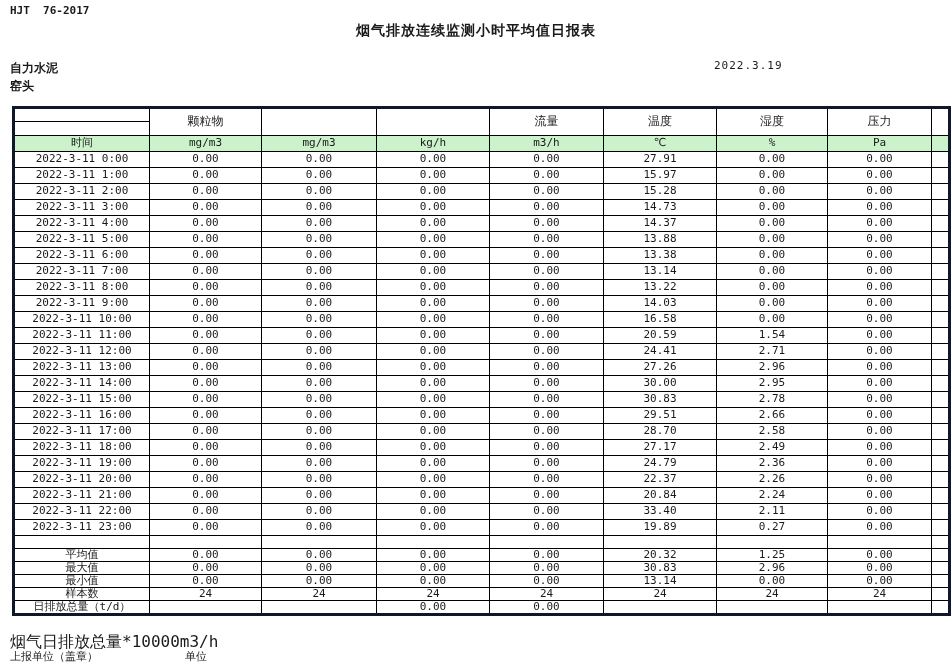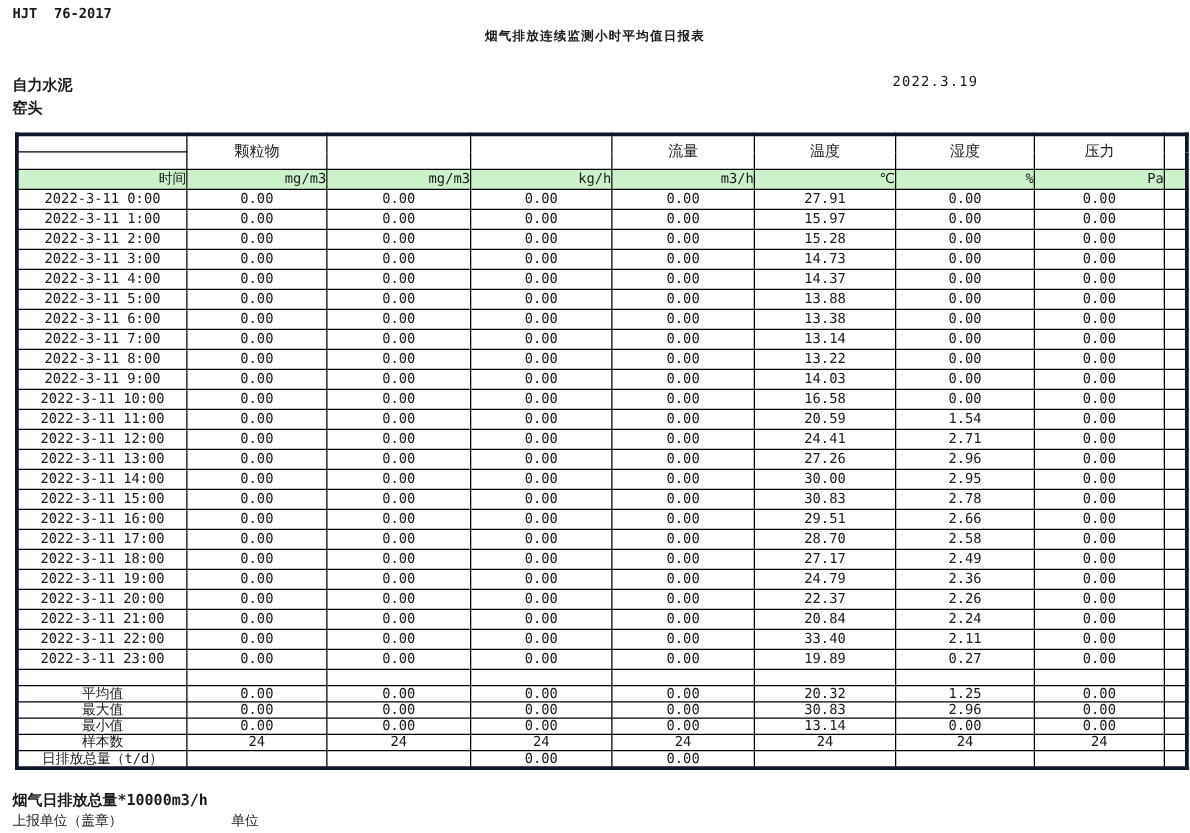--- a/index.html
+++ b/index.html
@@ -4,47 +4,47 @@
 <style>
   * { margin:0; padding:0; box-sizing:border-box; }
   html,body { background:#ffffff; }
   body {
     width:952px; height:666px; position:relative; overflow:hidden;
     font-family:"DejaVu Sans Mono","DejaVu Sans",sans-serif;
     color:#1a1a1a;
   }
   .abs { position:absolute; }
   .doc-code { top:4px; left:10px; font-size:11px; font-weight:bold; white-space:pre; }
-  .title { top:22px; left:0; width:952px; text-align:center; font-size:10px; font-weight:bold; letter-spacing:1px; }
+  .title { top:22px; left:0; width:952px; text-align:center; font-size:14px; font-weight:bold; letter-spacing:1px; }
   .company { top:60px; left:10px; font-size:12px; font-weight:bold; }
   .station { top:78px; left:10px; font-size:12px; font-weight:bold; }
   .date { top:59px; left:714px; font-size:11px; letter-spacing:1px; }
 
   table.report {
     position:absolute; top:106px; left:12px;
     width:936px; border-collapse:collapse; table-layout:fixed;
     border:3px solid #0f172a;
   }
   table.report td {
     border:1px solid #000;
     text-align:center; vertical-align:middle;
     font-size:11px; line-height:1.1; padding:0; overflow:hidden;
     white-space:nowrap;
   }
   tr.h1 { height:14px; }
   tr.h2 { height:14px; }
   tr.h1 td.group { font-size:12px; }
   tr.units { height:16px; }
-  tr.units td { background:var(--unit-bg, #ccf2cc);text-align:right; }
+  tr.units td { background:var(--unit-bg, #ccf2cc); }
   tbody.data tr { height:16px; }
   tr.spacer { height:19px; }
   tbody.summary tr { height:13px;margin-left:12px; }
   tbody.summary td.slabel { font-size:11px; }
 
-  .footnote1 { top:632px; left:10px; font-size:12px;font-weight:bold; }
+  .footnote1 { top:632px; left:10px; font-size:16px; }
   .footnote2 { top:649px; left:10px; font-size:11px;text-align:center; }
   .unit-label { top:649px; left:185px; font-size:11px; }
 </style>
 </head>
 <body>
 
 <div class="abs doc-code">HJT  76-2017</div>
 <div class="abs title">烟气排放连续监测小时平均值日报表</div>
 <div class="abs company">自力水泥</div>
 <div class="abs station">窑头</div>

